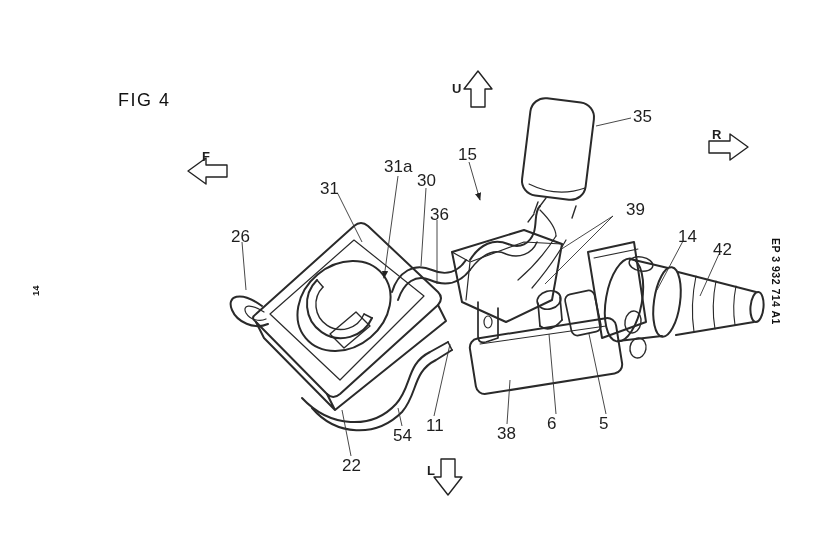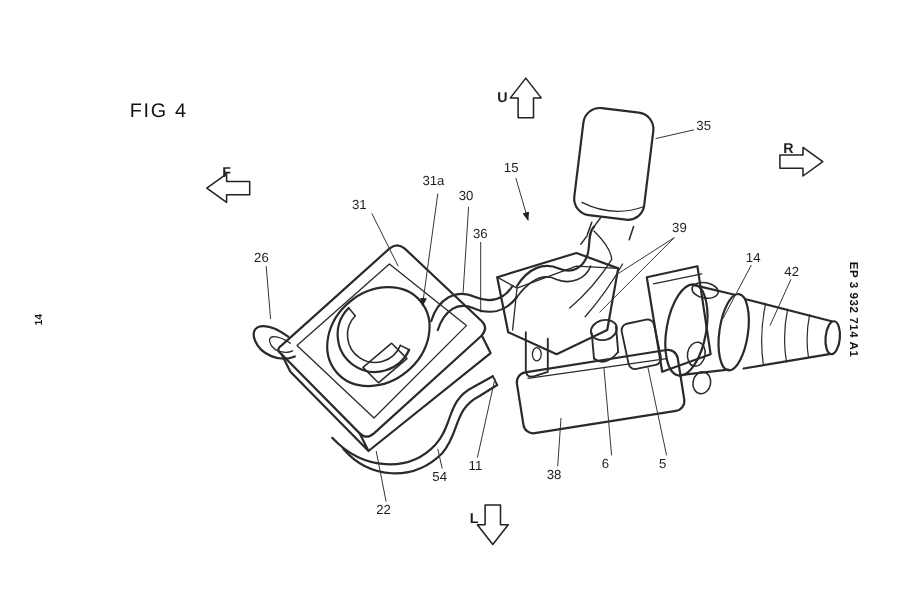--- a/index.html
+++ b/index.html
@@ -8,21 +8,21 @@
     width:840px;height:560px;
     background:#fff;
     overflow:hidden;
     font-family:"Liberation Sans", sans-serif;
     color:#1e1e1e;
     border-radius:28px;
   }
   #drawing{position:absolute;left:0;top:0;}
   .ref-label{
     position:absolute;
-    font-size:12px;
+    font-size:17px;
     line-height:1;
     color:#1e1e1e;
     white-space:nowrap;
     user-select:none;
   }
   .dir-label{
     position:absolute;
     font-size:13px;
     font-weight:bold;
     color:#1e1e1e;
@@ -196,21 +196,21 @@
   <div class="dir-label" style="left:712px;top:128px">R</div>
   <div class="dir-label" style="left:202px;top:150px">F</div>
   <div class="dir-label" style="left:427px;top:464px">L</div>
 
   <div class="ref-label" style="left:320px;top:180px">31</div>
   <div class="ref-label" style="left:384px;top:158px">31a</div>
   <div class="ref-label" style="left:417px;top:172px">30</div>
   <div class="ref-label" style="left:430px;top:206px">36</div>
   <div class="ref-label" style="left:458px;top:146px">15</div>
   <div class="ref-label" style="left:633px;top:108px">35</div>
-  <div class="ref-label" style="left:611px;top:201px">39</div>
+  <div class="ref-label" style="left:626px;top:201px">39</div>
   <div class="ref-label" style="left:678px;top:228px">14</div>
   <div class="ref-label" style="left:713px;top:241px">42</div>
   <div class="ref-label" style="left:231px;top:228px">26</div>
   <div class="ref-label" style="left:393px;top:427px">54</div>
   <div class="ref-label" style="left:426px;top:417px">11</div>
   <div class="ref-label" style="left:497px;top:425px">38</div>
   <div class="ref-label" style="left:547px;top:415px">6</div>
   <div class="ref-label" style="left:599px;top:415px">5</div>
   <div class="ref-label" style="left:342px;top:457px">22</div>
 

